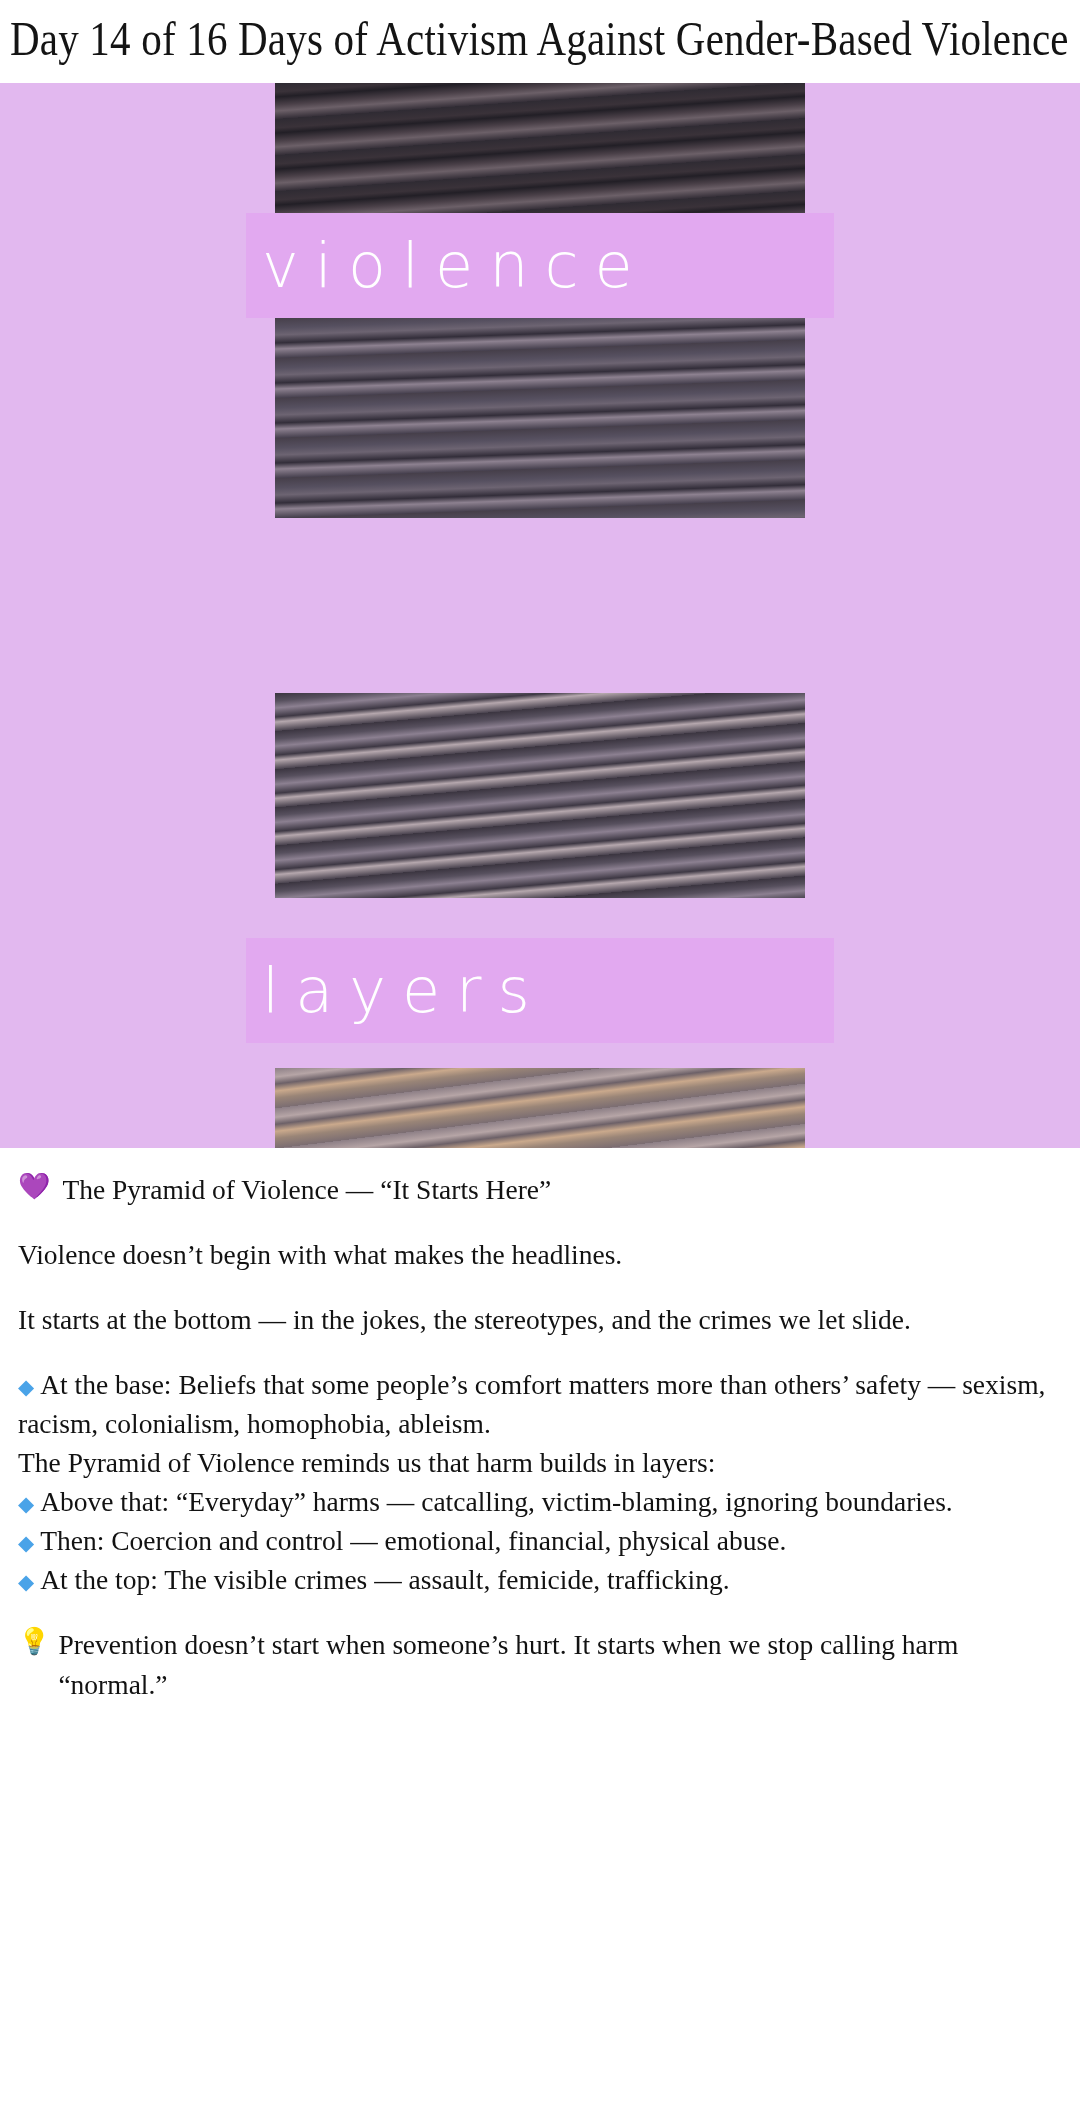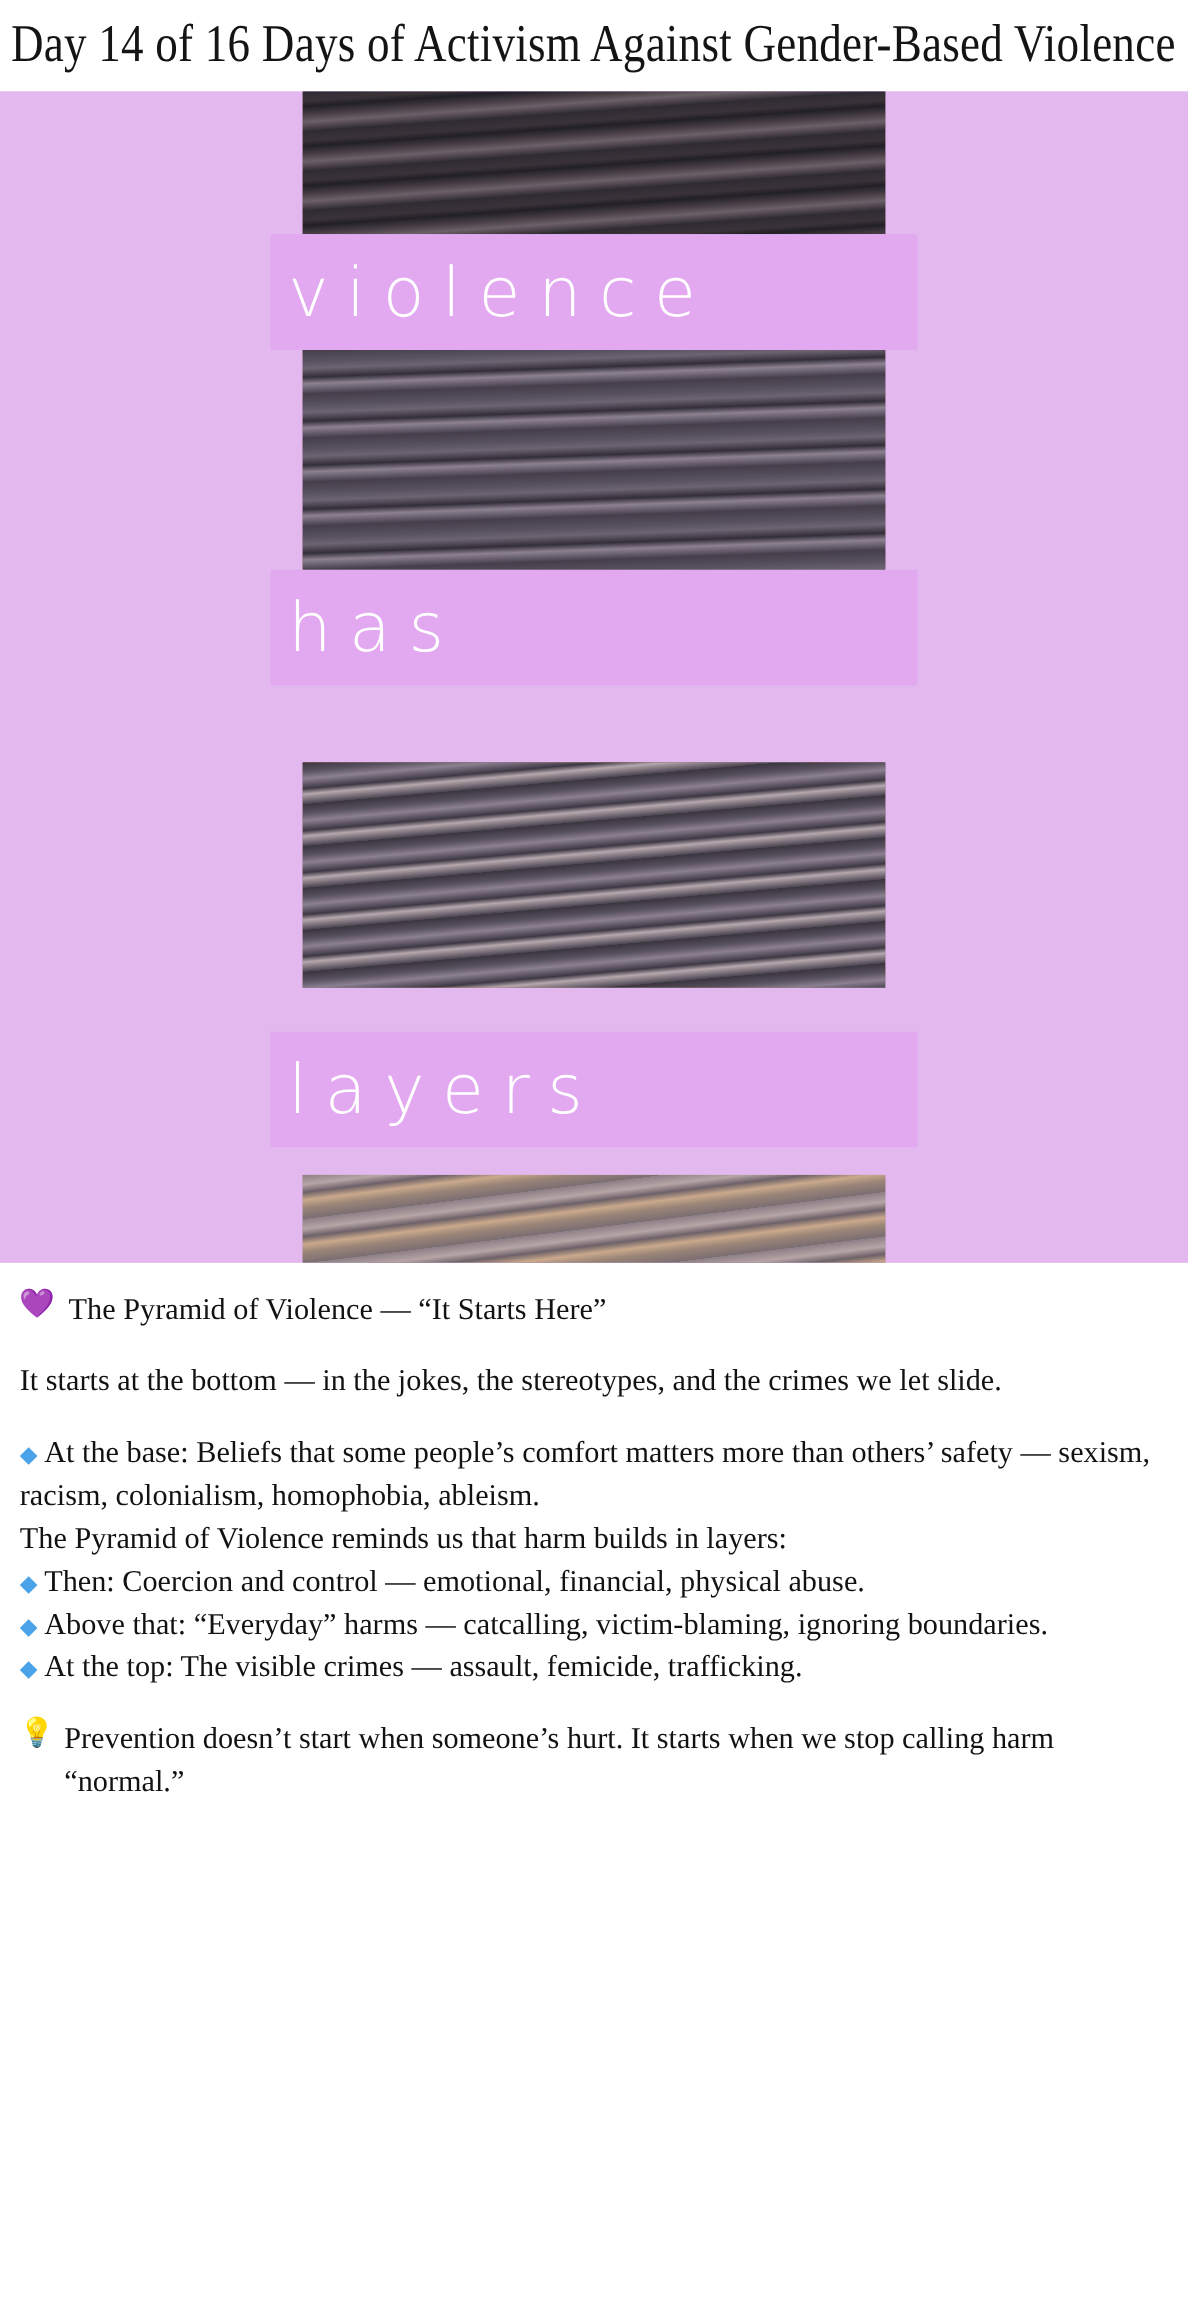--- a/index.html
+++ b/index.html
@@ -187,54 +187,52 @@
     </div>
 
     <div class="rock" style="top:985px; height:80px;">
       <div class="rock-inner strata-d"></div>
     </div>
 
     <div class="word-band" style="top:130px; height:105px;">
       <span>violence</span>
     </div>
 
-    <div class="word-band" style="top:435px; height:105px;">
-      <span>has</span>
-    </div>
 
     <div class="word-band" style="top:855px; height:105px;">
       <span>layers</span>
     </div>
 
   </div>
 </div>
 
 <div class="caption">
 
   <div class="cap-heading">
     <span class="emoji heart">💜</span>
     <span class="cap-line">The Pyramid of Violence — “It Starts Here”</span>
   </div>
 
+  <div class="cap-line cap-para">Violence doesn’t begin with what makes the headlines.</div>
 
   <div class="cap-line cap-para">It starts at the bottom — in the jokes, the stereotypes, and the crimes we let slide.</div>
 
   <div class="cap-block">
     <div class="cap-line bullet-line">
       <span class="diamond">◆</span><span>At the base: Beliefs that some people’s comfort matters more than others’ safety — sexism, racism, colonialism, homophobia, ableism.</span>
     </div>
 
     <div class="cap-line">The Pyramid of Violence reminds us that harm builds in layers:</div>
 
     <div class="cap-line bullet-line">
+      <span class="diamond">◆</span><span>Above that: “Everyday” harms — catcalling, victim-blaming, ignoring boundaries.</span>
+    </div>
+
+    <div class="cap-line bullet-line">
       <span class="diamond">◆</span><span>Then: Coercion and control — emotional, financial, physical abuse.</span>
-    </div>
-
-    <div class="cap-line bullet-line">
-      <span class="diamond">◆</span><span>Above that: “Everyday” harms — catcalling, victim-blaming, ignoring boundaries.</span>
     </div>
 
     <div class="cap-line bullet-line">
       <span class="diamond">◆</span><span>At the top: The visible crimes — assault, femicide, trafficking.</span>
     </div>
   </div>
 
   <div class="final-note">
     <span class="emoji bulb">💡</span>
     <span class="cap-line">Prevention doesn’t start when someone’s hurt. It starts when we stop calling harm “normal.”</span>

